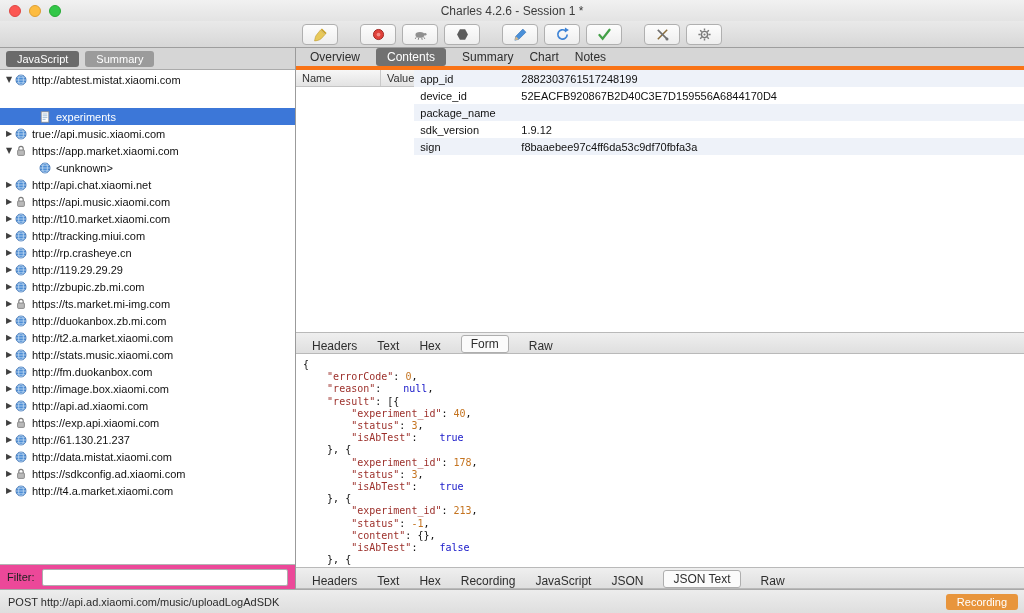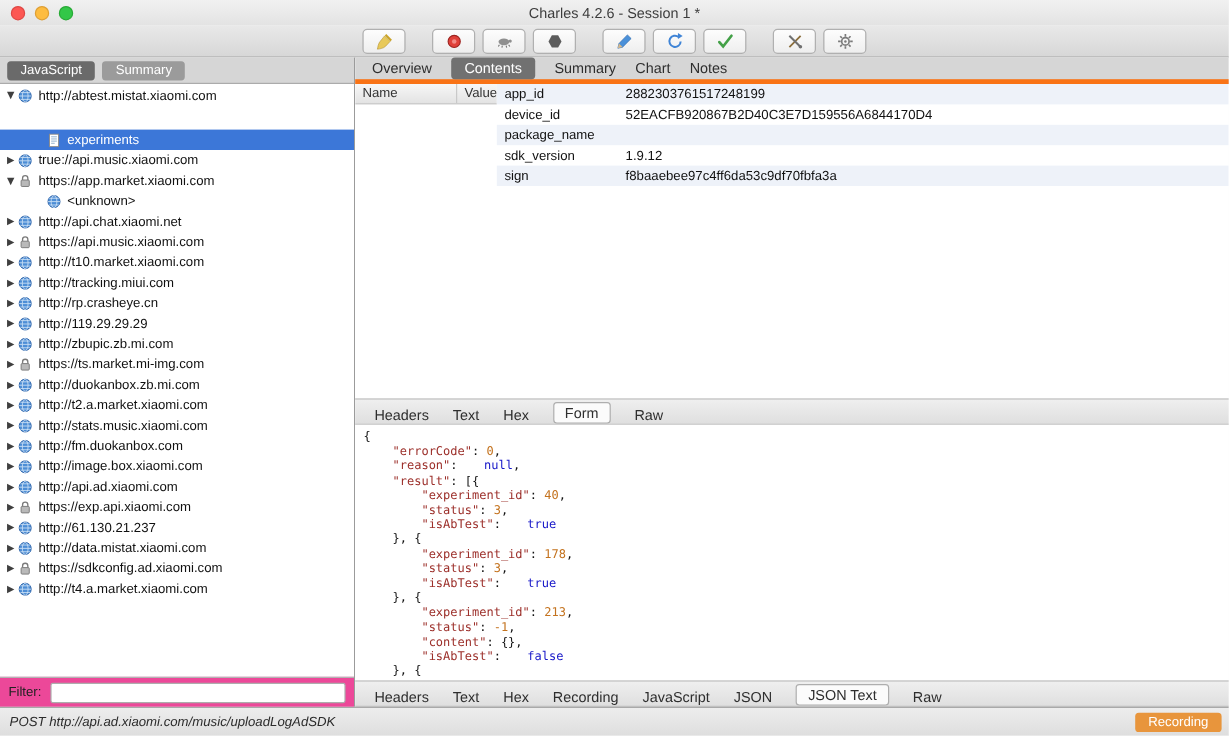--- a/index.html
+++ b/index.html
@@ -63,21 +63,21 @@
 
   .response-pane { flex: 1; min-height: 0; overflow: hidden; background: #fff; padding: 5px 0 0 7px; }
   .json-line { font-family: "DejaVu Sans Mono", monospace; font-size: 10px; line-height: 12.2px; white-space: pre; color: #111; }
   .j-k { color: var(--json-key, #9c2f2a); }
   .j-n { color: var(--json-number, #c4731f); }
   .j-b { color: var(--json-keyword, #1616c8); margin-left: 16px; }
   .j-p { color: #111; }
 
   
   .statusbar { height: 24px; flex: 0 0 24px; background: linear-gradient(#ededed,#dedede); border-top: 1px solid #a9a9a9; display: flex; align-items: center; padding: 0 6px; }
-  .status-left { flex: 1; font-size: 11px; color: #2b2b2b; padding-left: 2px; white-space: nowrap; overflow: hidden; font-style: italic; }
+  .status-left { flex: 1; font-size: 11px; color: #2b2b2b; padding-left: 2px; white-space: nowrap; overflow: hidden; }
   .recording-badge { background: var(--recording-badge, #e8953c); color: #fff; border-radius: 3px; padding: 2px 11px; font-size: 11px; }
 </style>
 </head>
 <body>
 
 <div class="window">
   <div class="titlebar">
     <div class="traffic">
       <span class="light red"></span>
       <span class="light yellow"></span>

